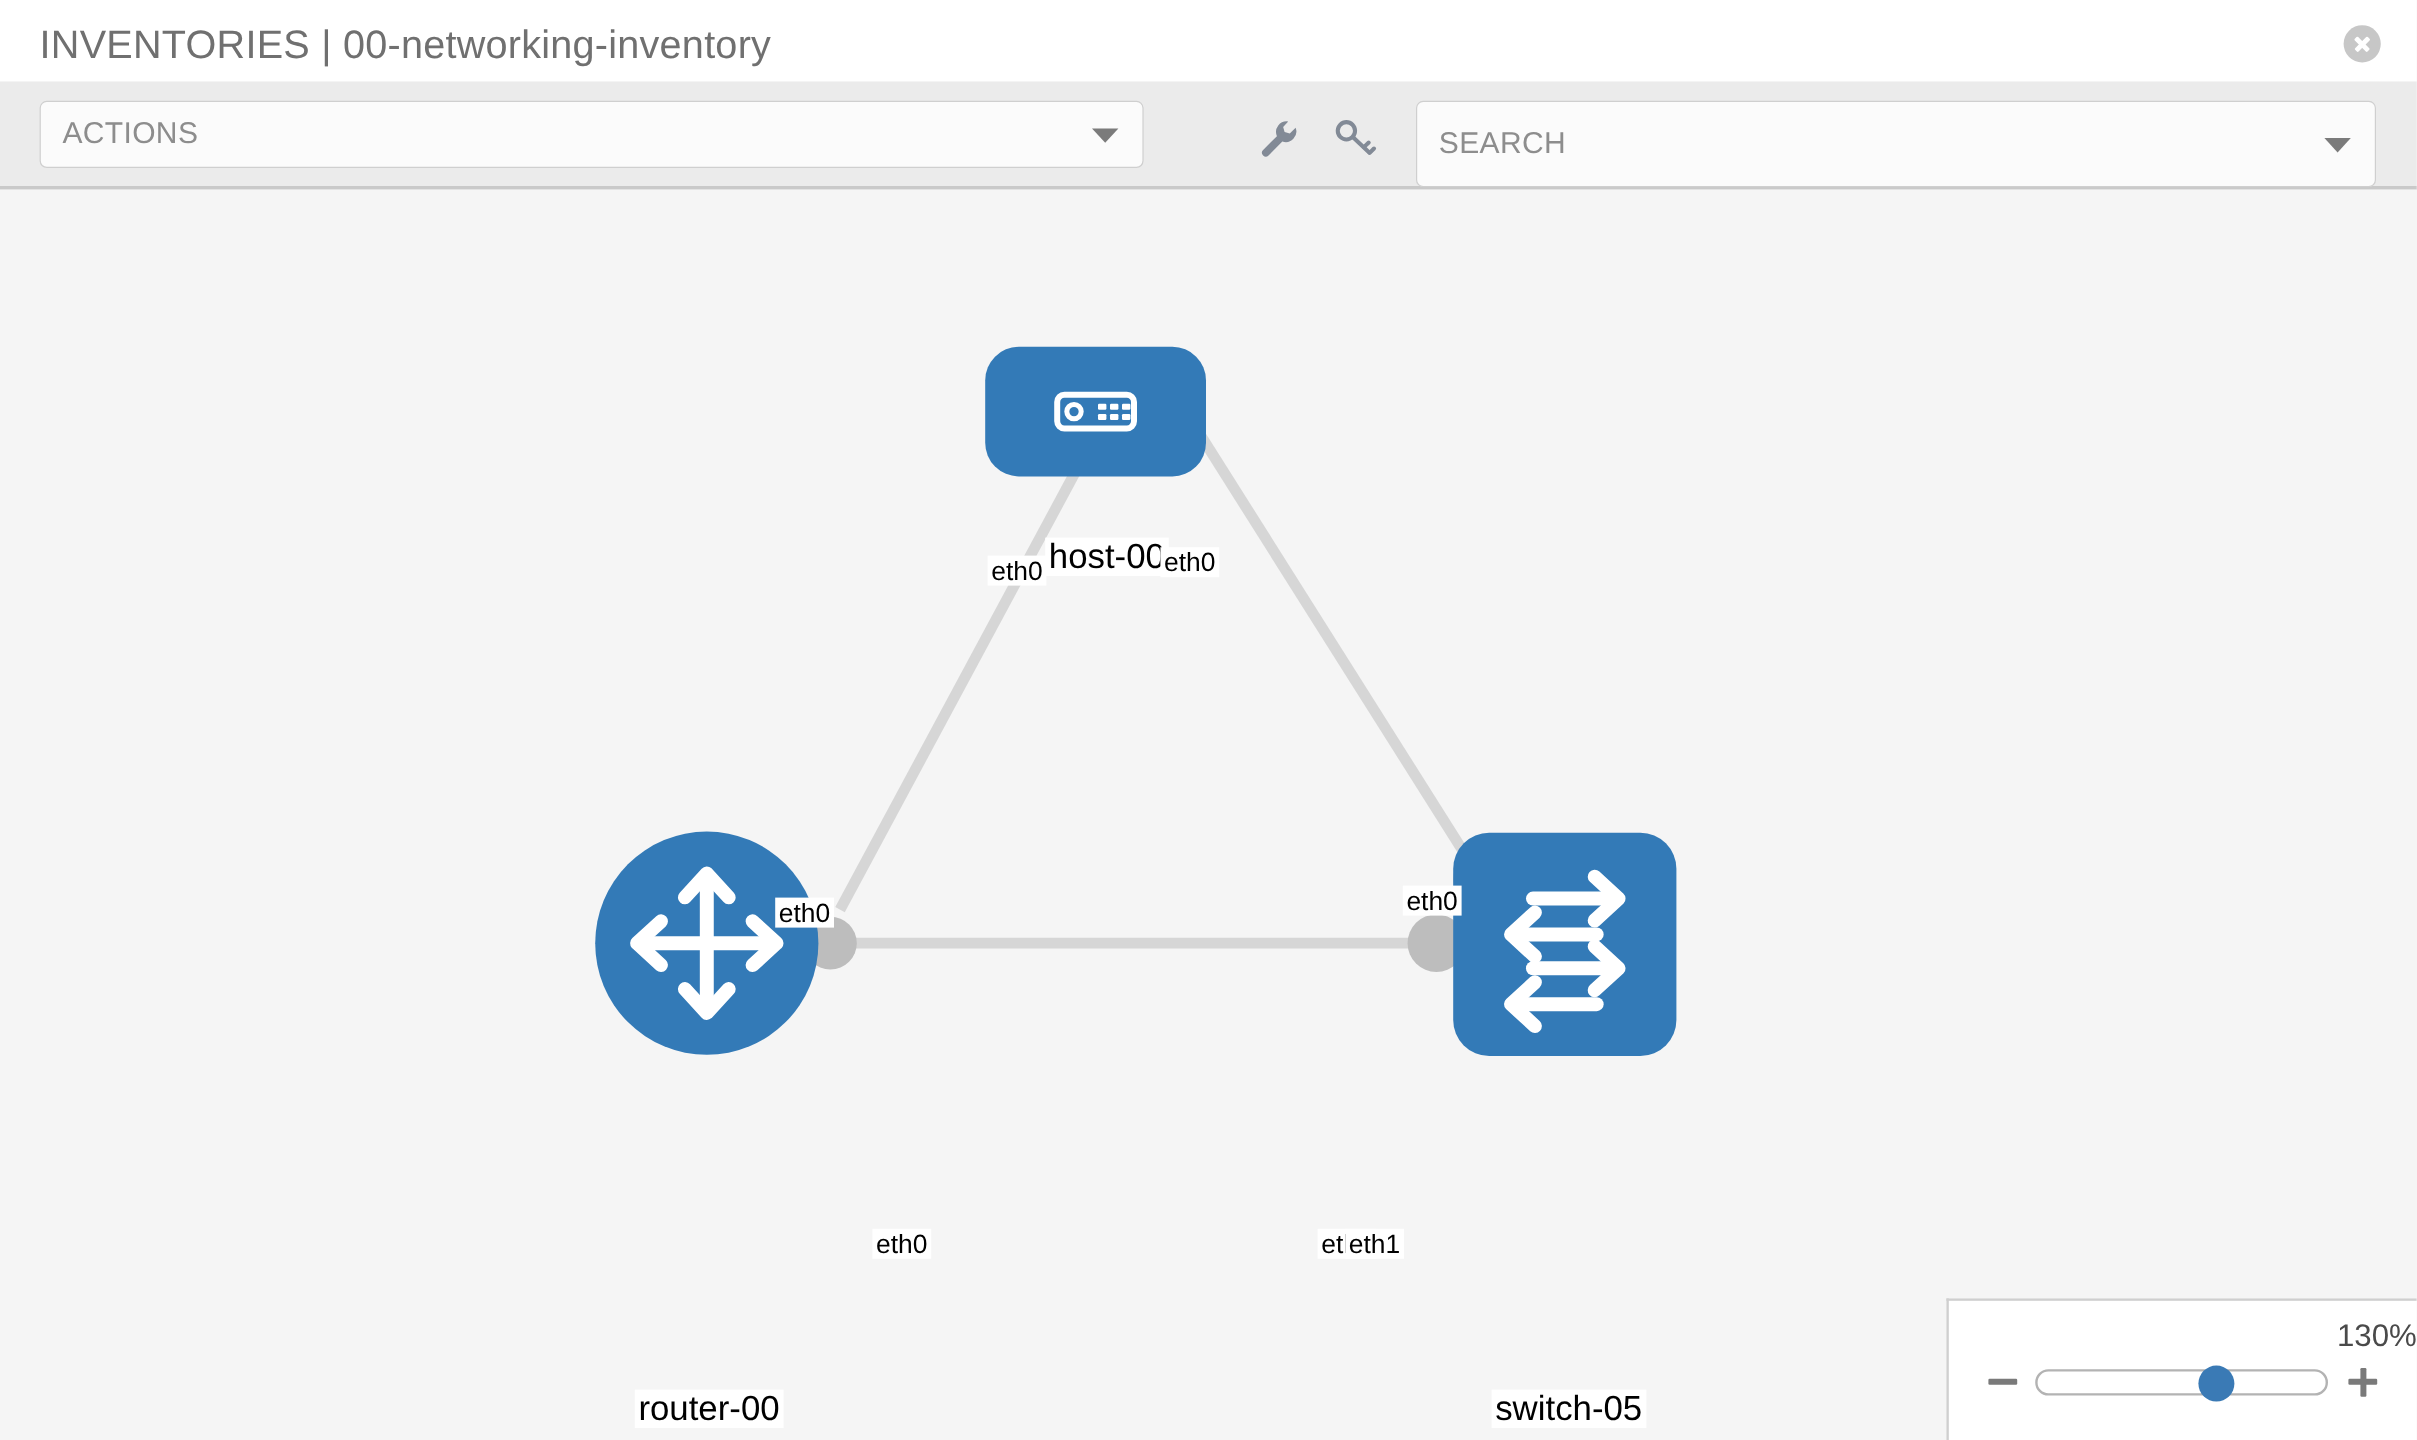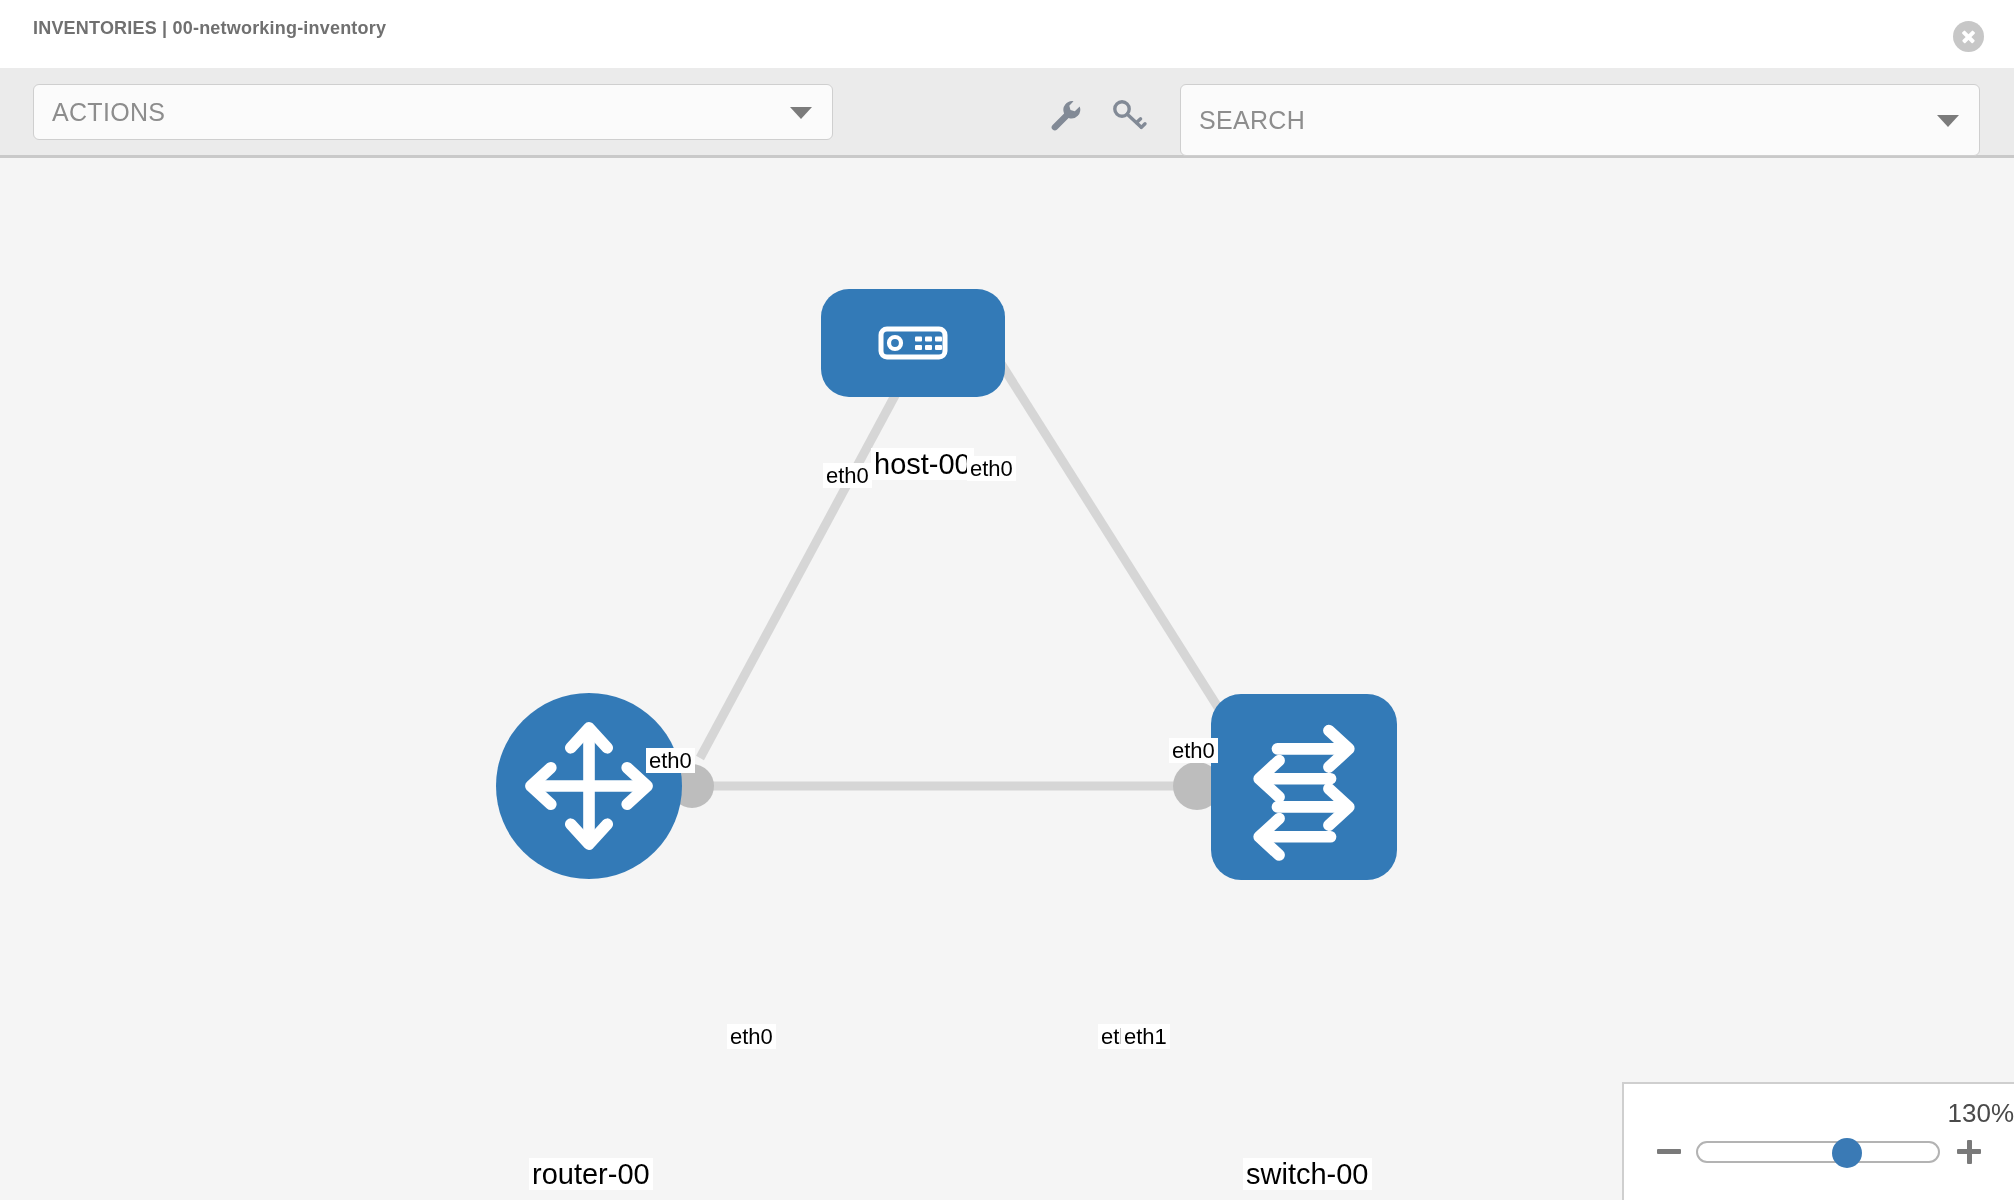--- a/index.html
+++ b/index.html
@@ -25,22 +25,22 @@
     left: 0; top: 0;
     width: 2014px;
     height: 68px;
     background: #ffffff;
     box-sizing: border-box;
   }
   .header-title {
     position: absolute;
     left: 33px;
     top: 18px;
-    font-size: 18px;
-    font-weight: bold;
+    font-size: 33px;
+    font-weight: normal;
     color: #707070;
     letter-spacing: 0.2px;
     white-space: nowrap;
   }
   .close-icon {
     position: absolute;
     right: 30px;
     top: 21px;
     width: 31px;
     height: 31px;
@@ -98,21 +98,21 @@
     top: 50%;
     margin-top: -5px;
     width: 0; height: 0;
     border-left: 11px solid transparent;
     border-right: 11px solid transparent;
     border-top: 12px solid #7b7b7b;
   }
   #actions-select {
     left: 33px;
     top: 16px;
-    width: 800px;
+    width: 920px;
     height: 56px;
   }
   #search-select {
     left: 1180px;
     top: 16px;
     width: 800px;
     height: 72px;
   }
   .tool-icon {
     position: absolute;
@@ -337,21 +337,21 @@
       </g>
 
       <g class="node-icon-wrap">
         <rect x="1211" y="536" width="186" height="186" rx="30" ry="30" fill="#337ab7"></rect>
         <use href="#icon-switch" x="1221" y="546" width="166" height="166"></use>
       </g>
     </svg>
 
     <div class="graph-label node-name-label" style="left:871px; top:290px;">host-00</div>
     <div class="graph-label node-name-label" style="left:529px; top:1000px;">router-00</div>
-    <div class="graph-label node-name-label" style="left:1243px; top:1000px;">switch-00</div>
+    <div class="graph-label node-name-label" style="left:1243px; top:1000px;">switch-05</div>
 
     <div class="graph-label iface-label" style="left:823px; top:305px;">eth0</div>
     <div class="graph-label iface-label" style="left:967px; top:298px;">eth0</div>
 
     <div class="graph-label iface-label" style="left:646px; top:590px;">eth0</div>
     <div class="graph-label iface-label" style="left:1169px; top:580px;">eth0</div>
 
     <div class="graph-label iface-label" style="left:727px; top:866px;">eth0</div>
     <div class="graph-label iface-label" style="left:1098px; top:866px;">eth0</div>
     <div class="graph-label iface-label" style="left:1121px; top:866px;text-align:center;">eth1</div>

